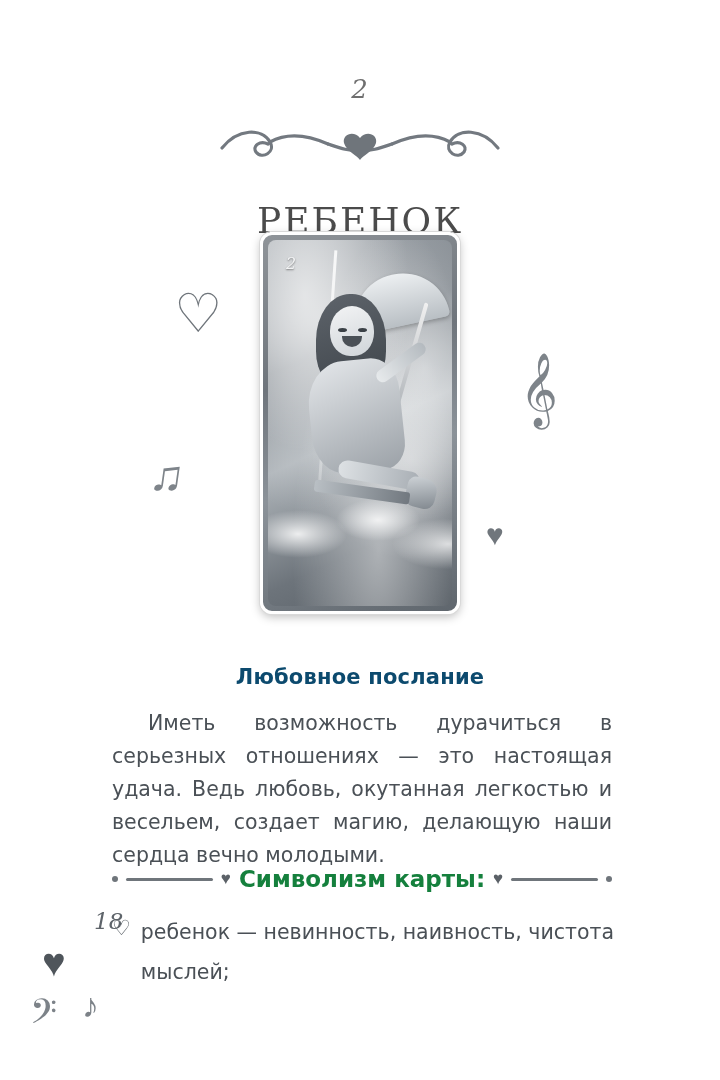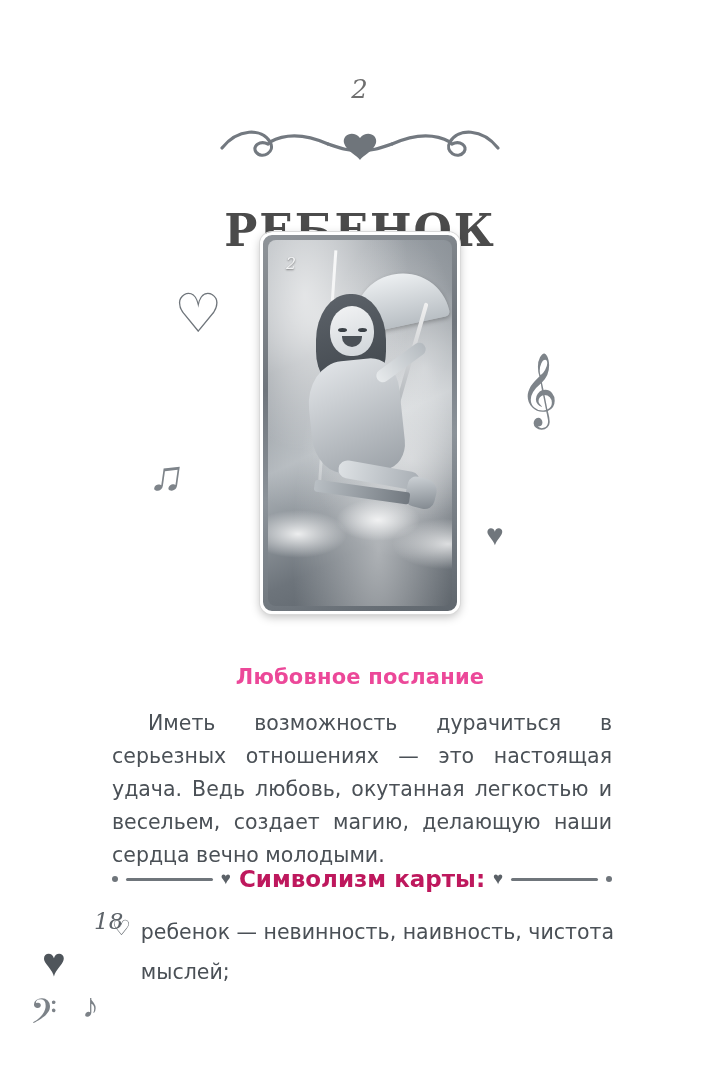--- a/index.html
+++ b/index.html
@@ -45,22 +45,22 @@
     height: 52px;
   }
 
   .chapter-title {
     position: absolute;
     top: 176px;
     left: 0;
     right: 0;
     text-align: center;
     font-family: "DejaVu Serif", serif;
-    font-weight: bold;
-    font-size: 44px;
+    font-weight: normal;
+    font-size: 36px;
     letter-spacing: 2px;
     color: #4b4b4b;
   }
 
   
   .card-wrap {
     position: absolute;
     top: 232px;
     left: 50%;
     transform: translateX(-50%);
@@ -247,21 +247,21 @@
 
   
   .love-title {
     position: absolute;
     top: 648px;
     left: 0; right: 0;
     text-align: center;
     font-family: "DejaVu Sans", sans-serif;
     font-weight: bold;
     font-size: 21px;
-    color: #ec4899;
+    color: #0c4a6e;
     letter-spacing: .2px;
   }
   .love-text {
     position: absolute;
     top: 686px;
     left: 112px;
     width: 500px;
     text-align: justify;
     text-indent: 36px;
     font-family: "DejaVu Sans", sans-serif;
@@ -294,21 +294,21 @@
   }
   .sym-heart {
     font-size: 17px;
     color: #5b6167;
     flex: 0 0 auto;
   }
   .sym-title {
     font-family: "DejaVu Sans", sans-serif;
     font-weight: bold;
     font-size: 23px;
-    color: #be185d;
+    color: #15803d;
     white-space: nowrap;
     flex: 0 0 auto;
   }
 
   .bullet-row {
     position: absolute;
     top: 912px;
     left: 112px;
     width: 510px;
     display: flex;

